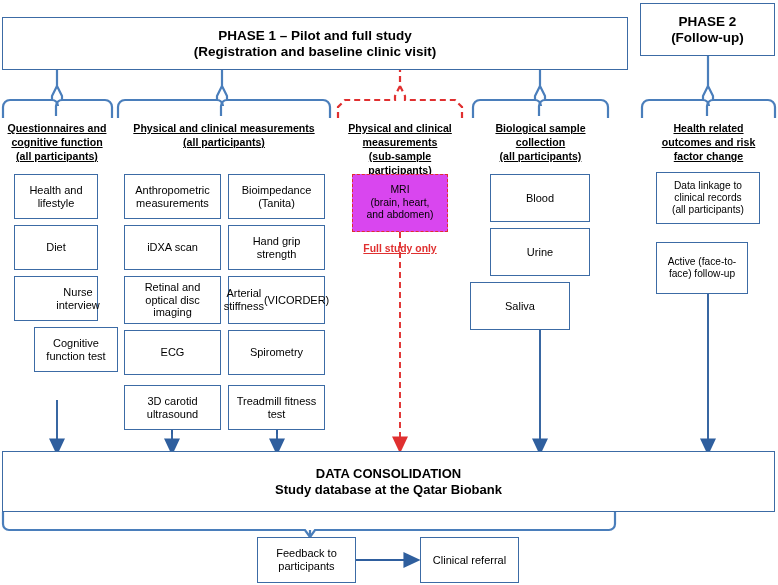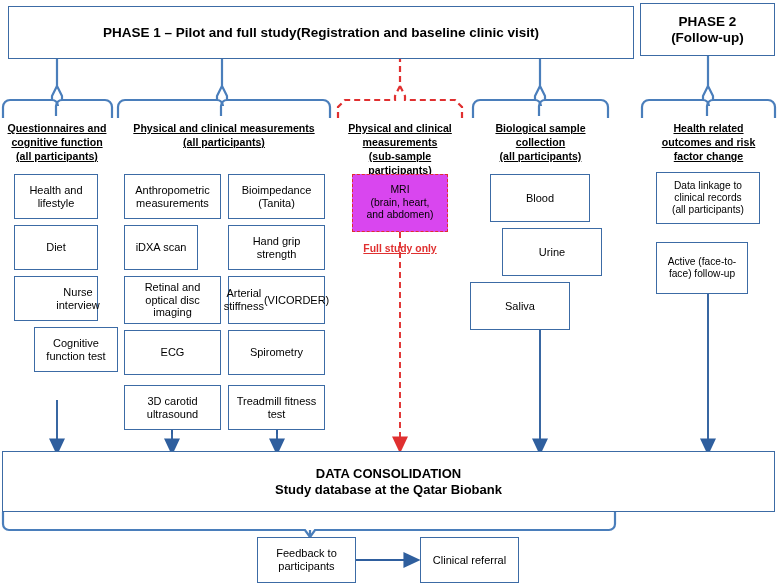--- a/index.html
+++ b/index.html
@@ -117,21 +117,21 @@
       <path d="M 3 512 L 3 524 A 6 6 0 0 0 9 530 L 305 530 L 310 537"></path>
       <path d="M 615 512 L 615 524 A 6 6 0 0 1 609 530 L 315 530 L 310 537"></path>
       <path d="M 310 530 L 310 539"></path>
     </g>
 
     <g fill="none" stroke="#2f5f9e" stroke-width="1.9">
       <path d="M 356 560 L 412 560" marker-end="url(#arrBlue)"></path>
     </g>
   </svg>
 
-  <div class="box phase" style="left:2px;top:6px;width:626px;height:53px;flex-direction:row;margin-left:6px;">
+  <div class="box phase" style="left:2px;top:17px;width:626px;height:53px;flex-direction:column;">
     <span class="cell-txt">PHASE 1 – Pilot and full study</span>
     <span class="cell-txt">(Registration and baseline clinic visit)</span>
   </div>
 
   <div class="box phase" style="left:640px;top:3px;width:135px;height:53px;flex-direction:column;">
     <span class="cell-txt">PHASE 2</span>
     <span class="cell-txt">(Follow-up)</span>
   </div>
 
   <div class="hdr" style="left:2px;top:122px;width:110px;">
@@ -176,21 +176,21 @@
   </div>
   <div class="box leaf" style="left:14px;top:327px;width:84px;height:45px;flex-direction:column;margin-left:20px;">
     <span class="cell-txt">Cognitive</span>
     <span class="cell-txt">function test</span>
   </div>
 
   <div class="box leaf" style="left:124px;top:174px;width:97px;height:45px;flex-direction:column;">
     <span class="cell-txt">Anthropometric</span>
     <span class="cell-txt">measurements</span>
   </div>
-  <div class="box leaf" style="left:124px;top:225px;width:74px;height:45px;">
+  <div class="box leaf" style="left:124px;top:225px;width:97px;height:45px;">
     <span class="cell-txt">iDXA scan</span>
   </div>
   <div class="box leaf" style="left:124px;top:276px;width:97px;height:48px;flex-direction:column;">
     <span class="cell-txt">Retinal and</span>
     <span class="cell-txt">optical disc</span>
     <span class="cell-txt">imaging</span>
   </div>
   <div class="box leaf" style="left:124px;top:330px;width:97px;height:45px;">
     <span class="cell-txt">ECG</span>
   </div>
@@ -224,21 +224,21 @@
     <span class="cell-txt">(brain, heart,</span>
     <span class="cell-txt">and abdomen)</span>
   </div>
   <div class="fullstudy" style="left:336px;top:243px;width:128px;">
     <span>Full study only</span>
   </div>
 
   <div class="box leaf" style="left:490px;top:174px;width:100px;height:48px;">
     <span class="cell-txt">Blood</span>
   </div>
-  <div class="box leaf" style="left:490px;top:228px;width:100px;height:48px;margin-left:12px;">
+  <div class="box leaf" style="left:490px;top:228px;width:100px;height:48px;">
     <span class="cell-txt">Urine</span>
   </div>
   <div class="box leaf" style="left:470px;top:282px;width:100px;height:48px;">
     <span class="cell-txt">Saliva</span>
   </div>
 
   <div class="box leaf-sm" style="left:656px;top:172px;width:104px;height:52px;flex-direction:column;">
     <span class="cell-txt">Data linkage to</span>
     <span class="cell-txt">clinical records</span>
     <span class="cell-txt">(all participants)</span>

